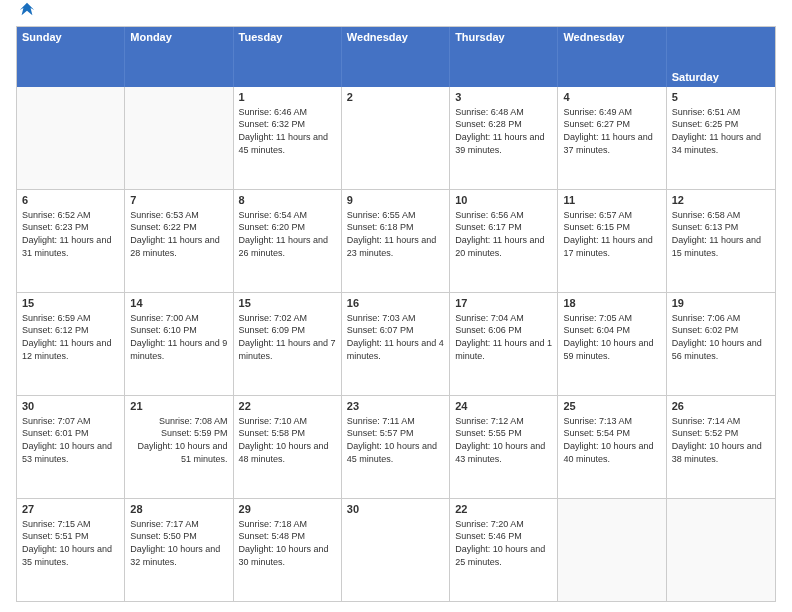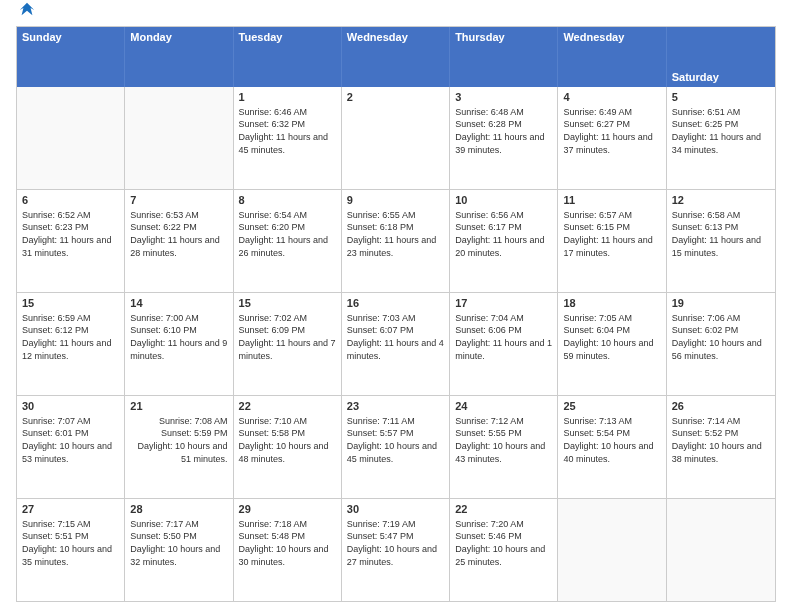--- a/index.html
+++ b/index.html
@@ -321,23 +321,20 @@
 Daylight: 10 hours and 32 minutes.</div>
           </div>
           <div class="cal-cell">
             <div class="day-num">29</div>
             <div class="cell-info" style="white-space: pre-line;">Sunrise: 7:18 AM
 Sunset: 5:48 PM
 Daylight: 10 hours and 30 minutes.</div>
           </div>
           <div class="cal-cell">
             <div class="day-num">30</div>
-            <div class="cell-info" style="white-space: pre-line;">Sunrise: 7:19 AM
-Sunset: 5:47 PM
-Daylight: 10 hours and 27 minutes.</div>
           </div>
           <div class="cal-cell">
             <div class="day-num">22</div>
             <div class="cell-info" style="white-space: pre-line;">Sunrise: 7:20 AM
 Sunset: 5:46 PM
 Daylight: 10 hours and 25 minutes.</div>
           </div>
           <div class="cal-cell empty"></div>
           <div class="cal-cell empty"></div>
         </div>

